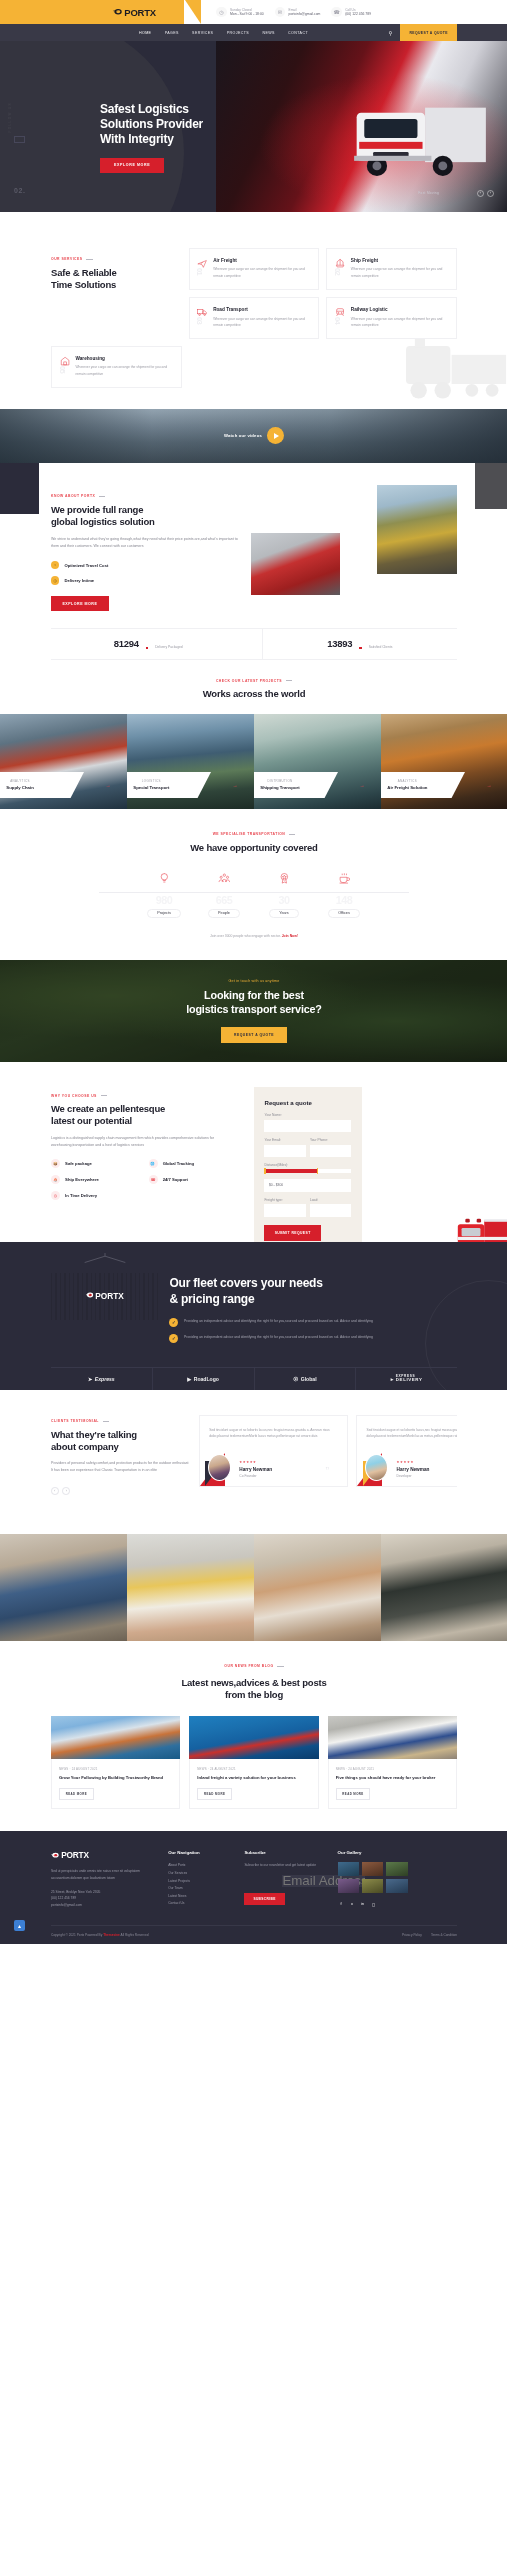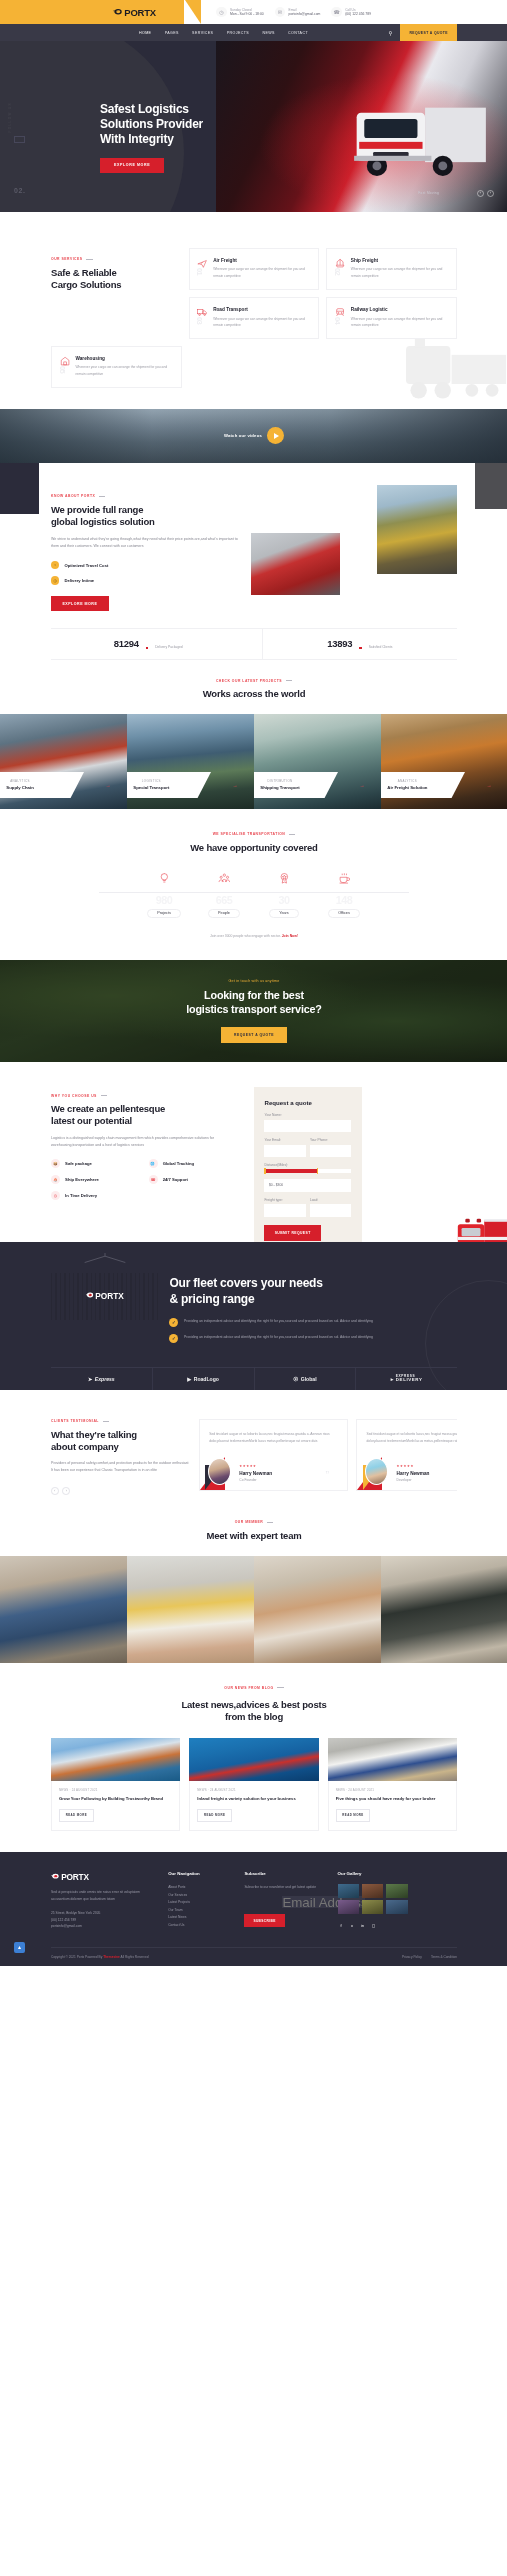--- a/index.html
+++ b/index.html
@@ -309,21 +309,21 @@
   .brands { display:flex; margin-top:16.5px; border-top:0.6px solid #38384a; }
   .brand {
     flex:1; height:21.6px; display:flex; align-items:center; justify-content:center;
     color:#fff; font-size:5.1px; font-weight:bold; opacity:0.92;
   }
   .brand + .brand { border-left:0.6px solid #38384a; }
   .brand-sm { font-size:3.2px; letter-spacing:0.6px; line-height:1.1; }
 
   
   .testi { padding:25.4px 0 21.6px; background:#fff; }
-  .testi-row { display:flex; gap:10.2px; align-items:center; }
+  .testi-row { display:flex; gap:10.2px; align-items:flex-start; }
   .testi-left { width:138px; padding-top:3.8px; }
   .testi-left .sec-title { margin:5.7px 0 7.6px; }
   .testi-dots { display:flex; gap:3.8px; margin-top:12.7px; }
   .tdot { width:7.6px; height:7.6px; border-radius:50%; border:0.6px solid #e3e3e9; display:flex; align-items:center; justify-content:center; font-size:3.2px; color:#9a9aa3; cursor:pointer; }
   .testi-cards { flex:1; display:flex; gap:8.3px; overflow:hidden; }
   .tcard { width:149px; flex:0 0 149px; border:0.6px solid #f0f0f3; padding:10.2px 9px 0; position:relative; }
   .tc-txt { font-size:3.3px; color:#9a9aa3; line-height:2.1; }
   .tc-foot { display:flex; align-items:flex-end; margin-top:8.3px; position:relative; height:37px; }
   .tc-av-wrap { position:relative; width:34px; height:37px; margin-left:-9px; }
   .tc-tri {
@@ -518,21 +518,21 @@
       <circle cx="124" cy="100" r="10" fill="#444"></circle>
         <circle cx="156" cy="100" r="10" fill="#444"></circle>
       <rect x="34" y="8" width="16" height="24" fill="#555"></rect>
     </svg>
     <div class="container">
       <div class="svc-grid">
         <div class="svc-head">
           <div class="eyebrow">OUR SERVICES</div>
           <div class="sec-title">
             <div>Safe &amp; Reliable</div>
-            <div>Cargo Solutions</div>
+            <div>Time Solutions</div>
           </div>
         </div>
 
         <div class="svc-card">
           <span class="svc-num">01</span>
           <span class="svc-ic">
             <svg width="10.2" height="10.2" viewBox="0 0 24 24" fill="none" stroke="#e8464f" stroke-width="1.3">
                 <path d="M2 14l20-8-7 16-3-6-6-2z"></path>
                 <path d="M9 14l5-5"></path>
               </svg>
@@ -981,24 +981,20 @@
               </div>
 
             </div>
           </div>
         </div>
       </div>
     </div>
   </div>
 
   <div class="team">
-    <div class="container">
-      <div class="eyebrow center">Our Member</div>
-      <div class="sec-title center">Meet with expert team</div>
-    </div>
     <div class="team-grid">
       <div class="tm m1"></div>
       <div class="tm m2"></div>
       <div class="tm m3"></div>
       <div class="tm m4"></div>
     </div>
   </div>
 
   <div class="blog">
     <div class="container">

